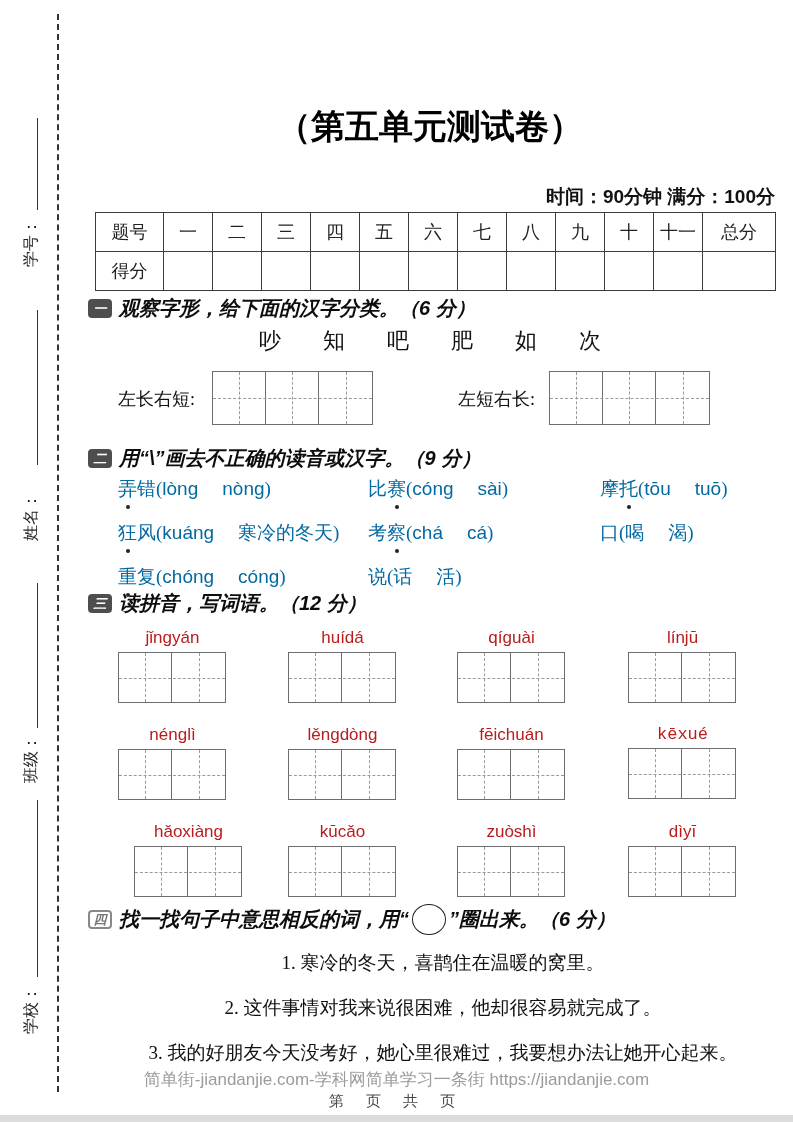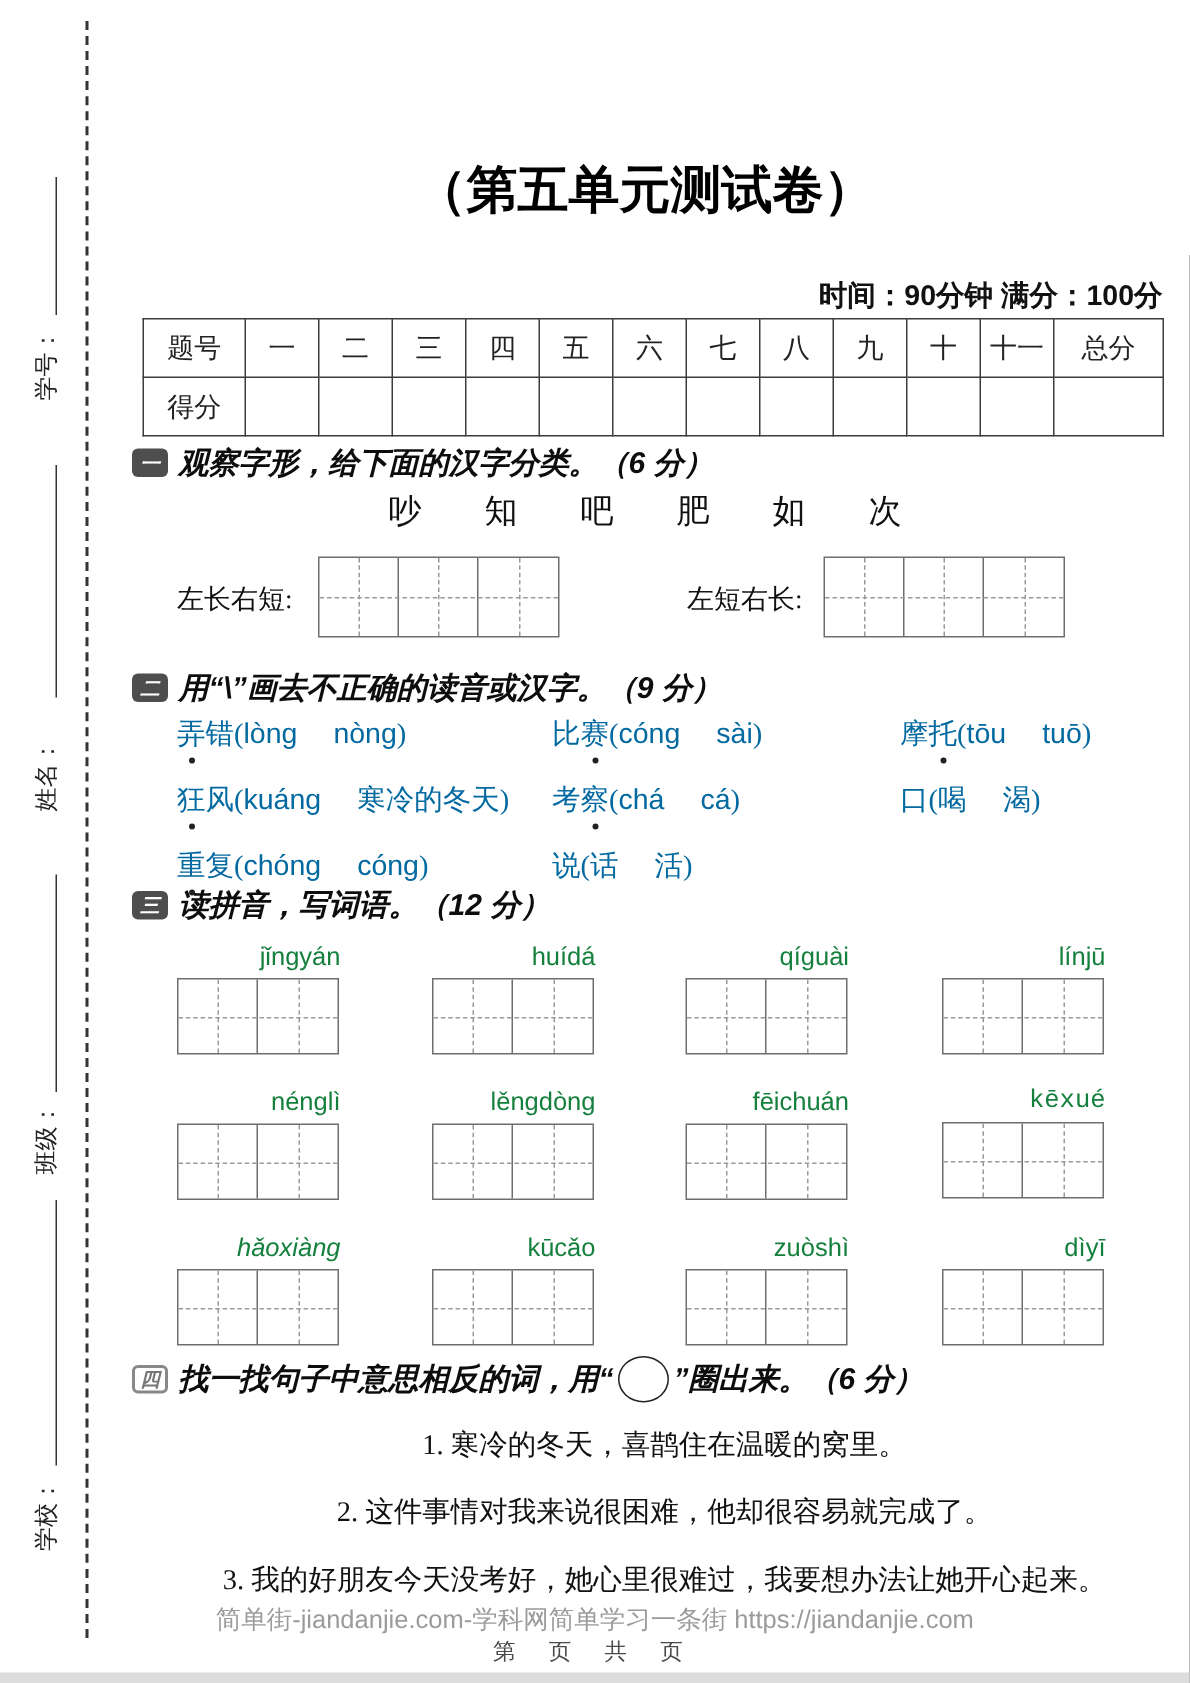--- a/index.html
+++ b/index.html
@@ -58,22 +58,22 @@
     row-gap:16px; font-size:19px; color:#0369a1;gap:18px; }
   .s2-item { white-space:nowrap; font-family:"Liberation Serif", serif; }
   .s2-item .ch { position:relative; display:inline-block; }
   .s2-item .ch.dot::after { content:""; position:absolute; width:4px; height:4px;
     background:#222; border-radius:50%; bottom:-7px; left:50%; transform:translateX(-50%); }
   .s2-item .opt.latin { font-family:"Liberation Sans", sans-serif; }
   .s2-item .spacer { display:inline-block; width:24px; }
   
   .s3-row { position:absolute; left:85px; width:690px; height:80px; }
   .word-block { position:absolute; width:109px; }
-  .word-block .pinyin { display:flex; justify-content:flex-end; font-size:17px;
-    color:#15803d; margin-bottom:4px; }
+  .word-block .pinyin { display:flex; justify-content:center; font-size:17px;
+    color:#b91c1c; margin-bottom:4px; }
   
   .circle { display:inline-block; width:34px; height:31px; border:1.6px solid #222;
     border-radius:50%; vertical-align:-9px; margin:0 3px; }
   .s4-sentences { position:absolute; left:118px; top:950px; width:650px;text-align:center; }
   .s4-sentences .sentence { font-size:19px; color:#111; margin-bottom:19px;
     font-family:"Liberation Serif", serif; }
   
   .footer-site { position:absolute; left:0; top:1068px; width:100%; text-align:center;
     font-size:17px; color:#9b9b9b; }
   .footer-page { position:absolute; left:0; top:1092px; width:100%; text-align:center;
@@ -245,21 +245,21 @@
         </span></div>
       <div class="word-block" style="left: 543px; font-family: Liberation Mono, monospace;"><div class="pinyin">
           <span>kē</span>
           <span>xué</span>
         </div><span class="tzg">
           <span class="cell"></span>
           <span class="cell"></span>
         </span></div>
     </div>
   <div class="s3-row" style="top:822px;" id="s3-row-2">
-      <div class="word-block" style="left: 33px; font-style: italic;"><div class="pinyin">
+      <div class="word-block" style="left: 49px;"><div class="pinyin">
           <span>hǎo</span>
           <span>xiàng</span>
         </div><span class="tzg">
           <span class="cell"></span>
           <span class="cell"></span>
         </span></div>
       <div class="word-block" style="left: 203px;"><div class="pinyin">
           <span>kū</span>
           <span>cǎo</span>
         </div><span class="tzg">

